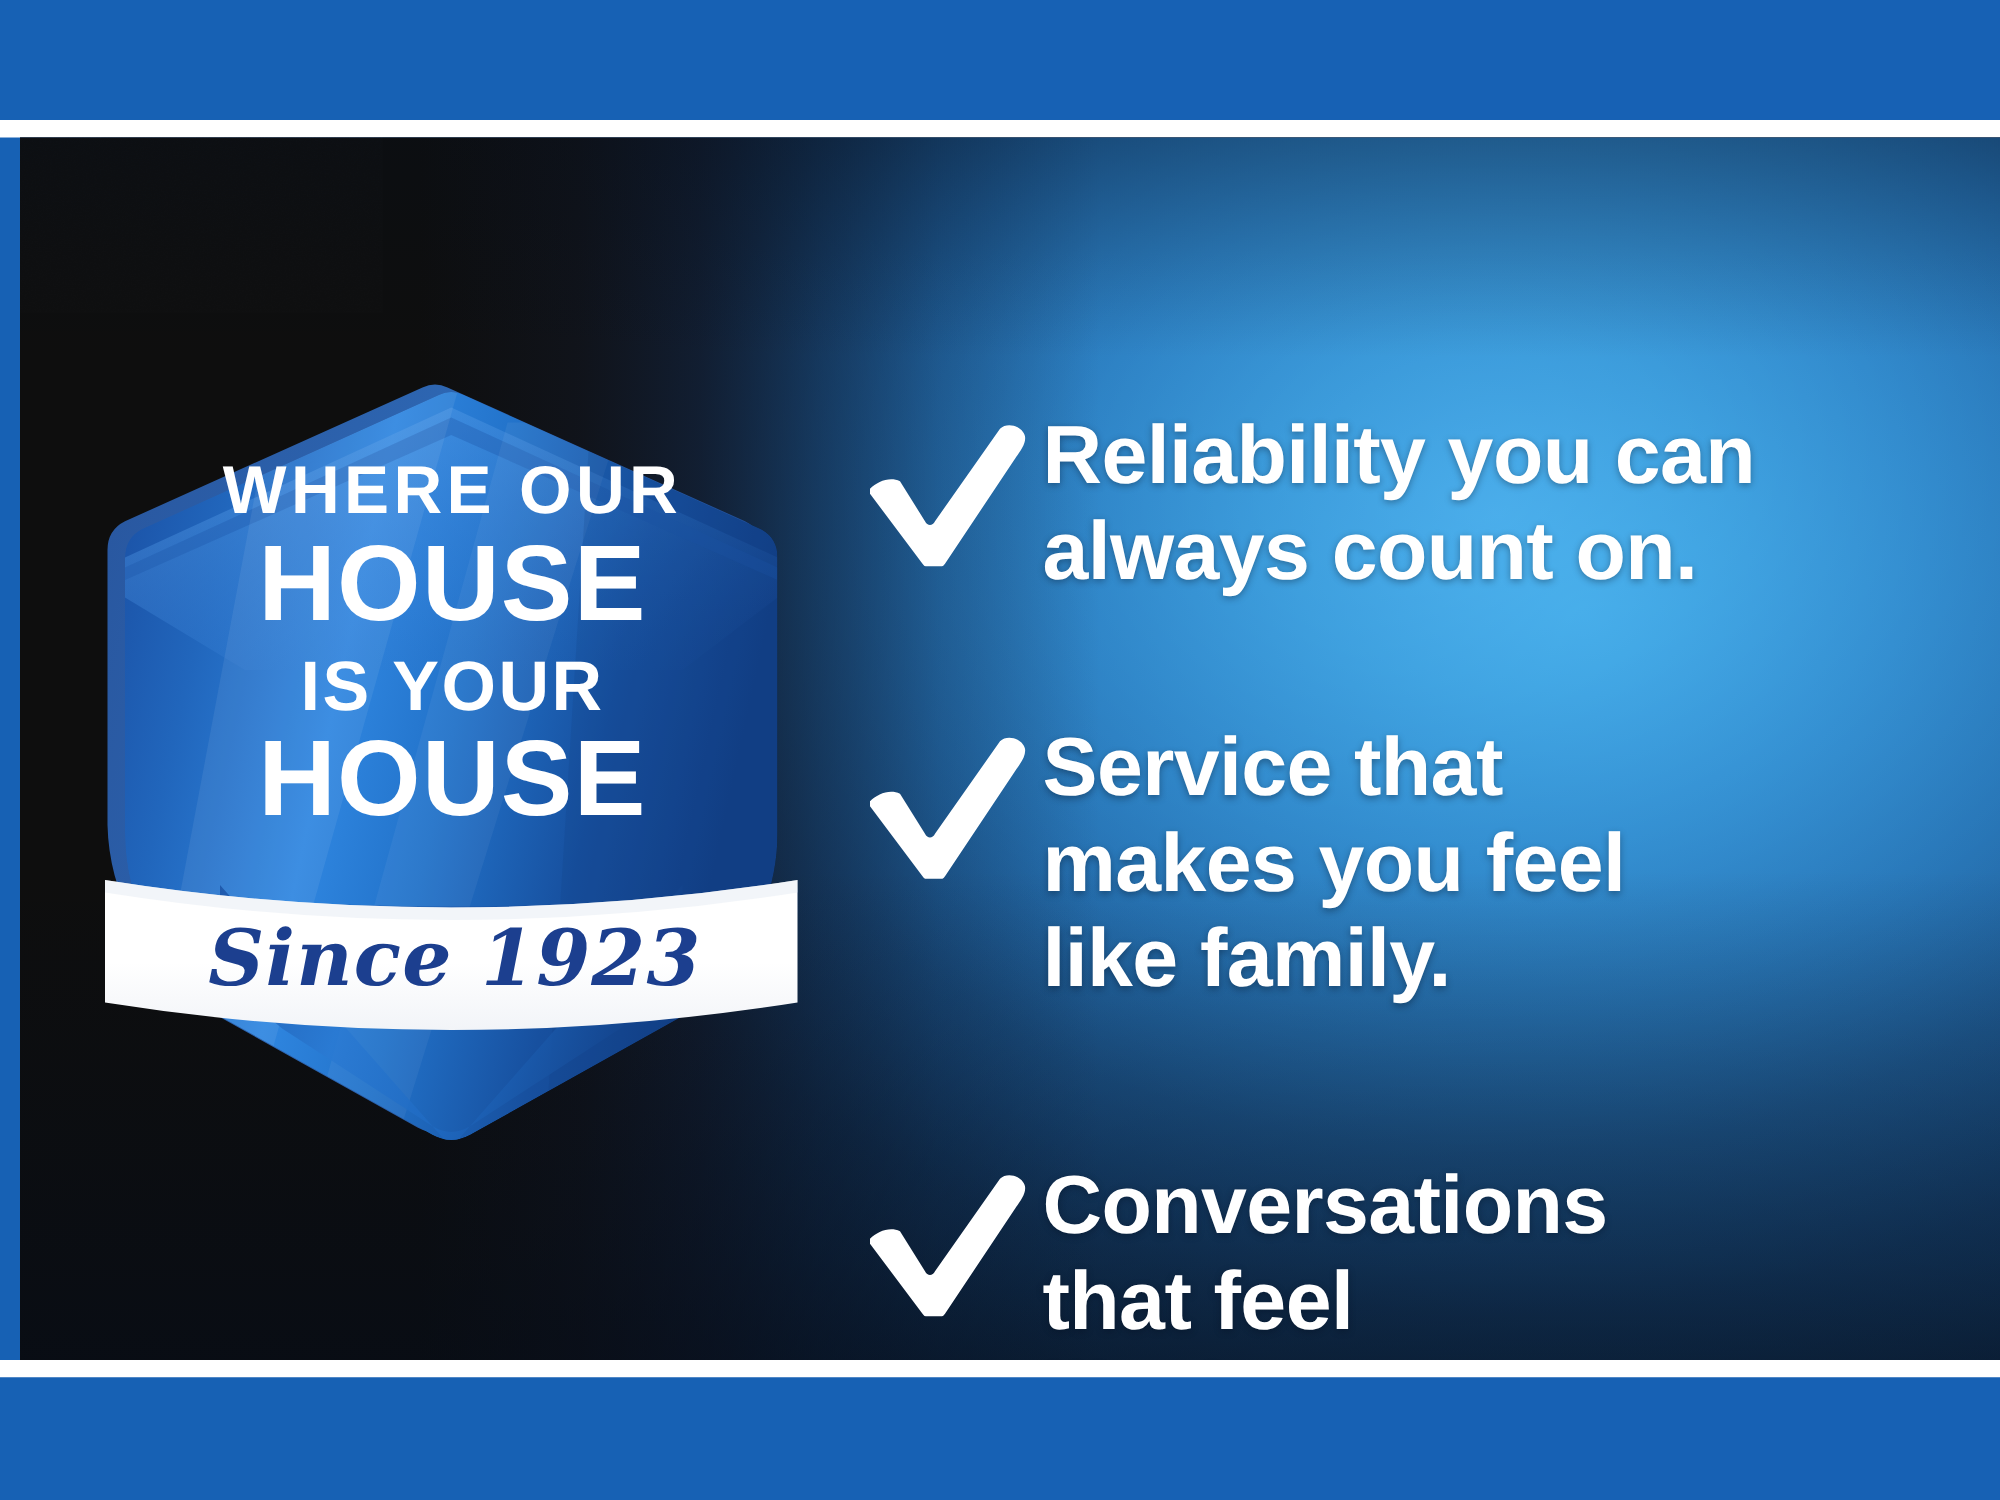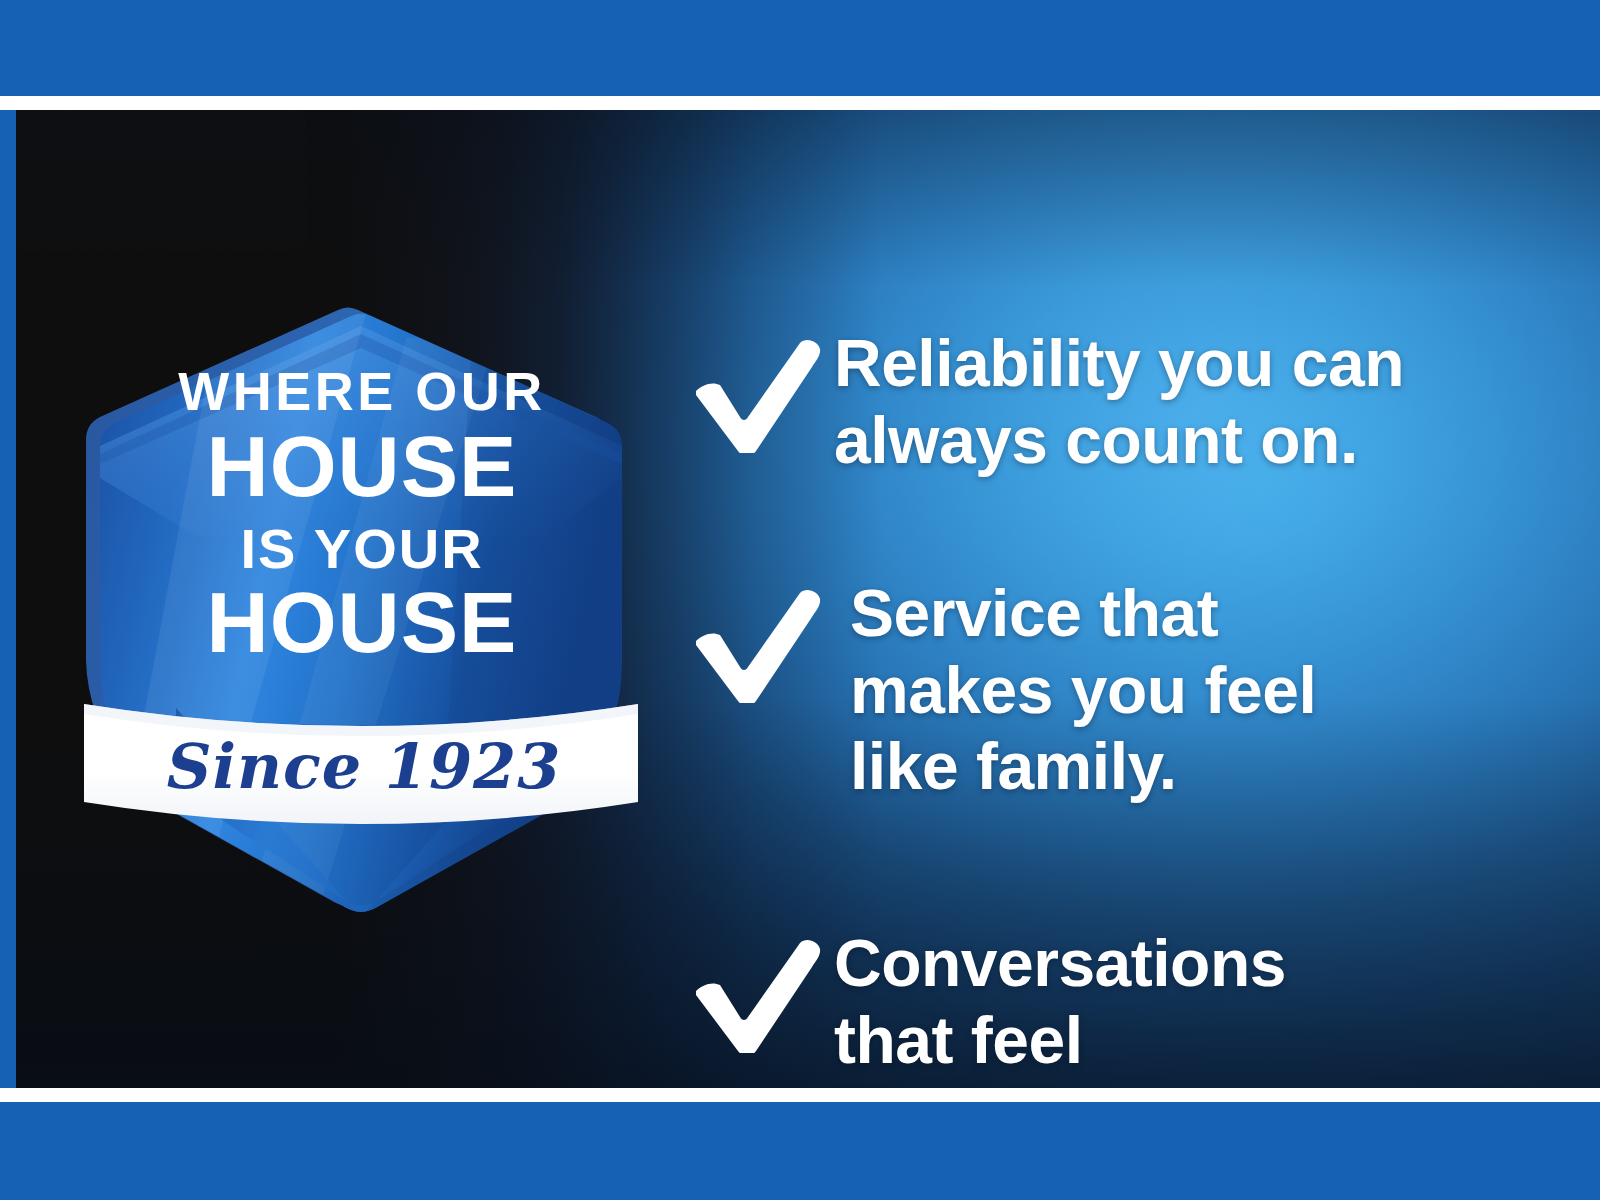--- a/index.html
+++ b/index.html
@@ -107,21 +107,21 @@
     left:668px; top:110px;
     width:860px; height:978px;
   }
   .bullet{
     position:absolute;
     left:0;
     display:flex;
     align-items:flex-start;
   }
   .b1{ top:105px; }
-  .b2{ top:355px;gap:16px; }
+  .b2{ top:355px; }
   .b3{ top:675px;margin-top:30px; }
 
   .check{
     flex:0 0 auto;
     width:150px;
     padding-top:8px;
   }
   .check svg{ display:block; width:140px; height:120px; }
 
   .blines{

